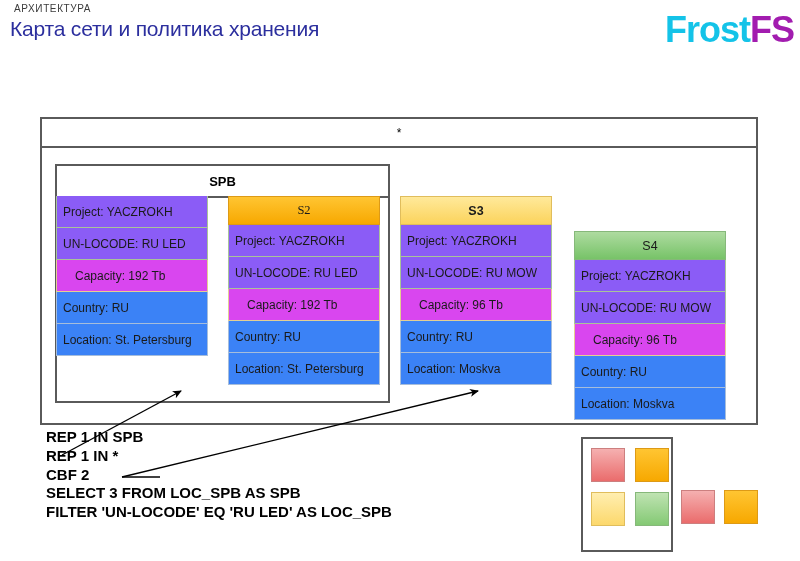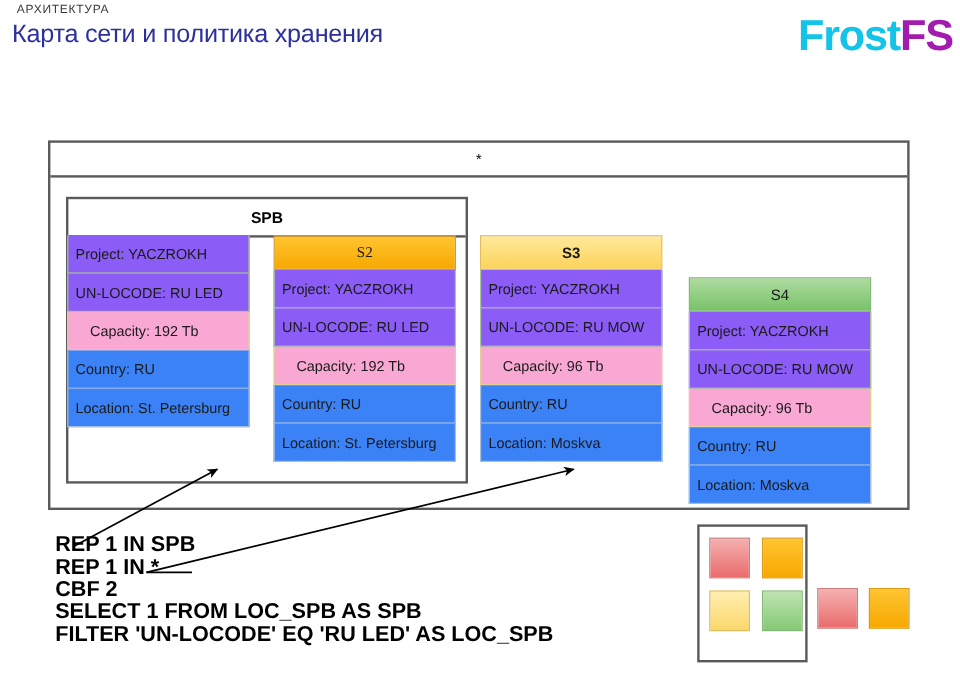--- a/index.html
+++ b/index.html
@@ -78,27 +78,27 @@
 
   .node-row {
     height: 32px; border: 1px solid #9fb8c9;
     border-top: none;
     display: flex; align-items: center;
     padding-left: 6px;
     font-size: 12px; color: #1a1a1a;
     white-space: nowrap;
   }
   .node-row.green-row  { background: #8b5cf6; border-color: #a9c499; }
-  .node-row.amber-row  { background: #f9a8d4; border-color: #e3cf93; padding-left: 18px; }
+  .node-row.amber-row  { background: #d946ef; border-color: #e3cf93; padding-left: 18px; }
   .node-row.blue-row   { background: #3b82f6; border-color: #a6bddb; }
 
   
   #policy {
-    position: absolute; left: 46px; top: 444px;
-    font-size: 18px; font-weight: 700; line-height: 18.8px;
+    position: absolute; left: 46px; top: 428px;
+    font-size: 15px; font-weight: 700; line-height: 18.8px;
     color: #000; white-space: nowrap;
   }
 
   
   .legend-box {
     position: absolute; left: 581px; top: 437px;
     width: 92px; height: 115px;
     border: 2px solid #5a5a5a; background: #ffffff;
   }
   .swatch { position: absolute; width: 34px; height: 34px; border: 1px solid #b08a8a; }
@@ -179,21 +179,21 @@
     <line x1="62" y1="455" x2="181" y2="391" stroke="#000" stroke-width="1.4" marker-end="url(#ah)"></line>
     <line x1="122" y1="477" x2="478" y2="391" stroke="#000" stroke-width="1.4" marker-end="url(#ah)"></line>
     <line x1="122" y1="477" x2="160" y2="477" stroke="#000" stroke-width="1.4"></line>
   </svg>
 </div>
 
 <div id="policy">
   <div>REP 1 IN SPB</div>
   <div>REP 1 IN *</div>
   <div>CBF 2</div>
-  <div>SELECT 1 FROM LOC_SPB AS SPB</div>
+  <div>SELECT 3 FROM LOC_SPB AS SPB</div>
   <div>FILTER 'UN-LOCODE' EQ 'RU LED' AS LOC_SPB</div>
 </div>
 
 <div class="legend-box"></div>
 <div class="swatch sw-red sw-a"></div>
 <div class="swatch sw-orange sw-b"></div>
 <div class="swatch sw-amber sw-c"></div>
 <div class="swatch sw-green sw-d"></div>
 <div class="swatch sw-red sw-e"></div>
 <div class="swatch sw-orange sw-f"></div>

